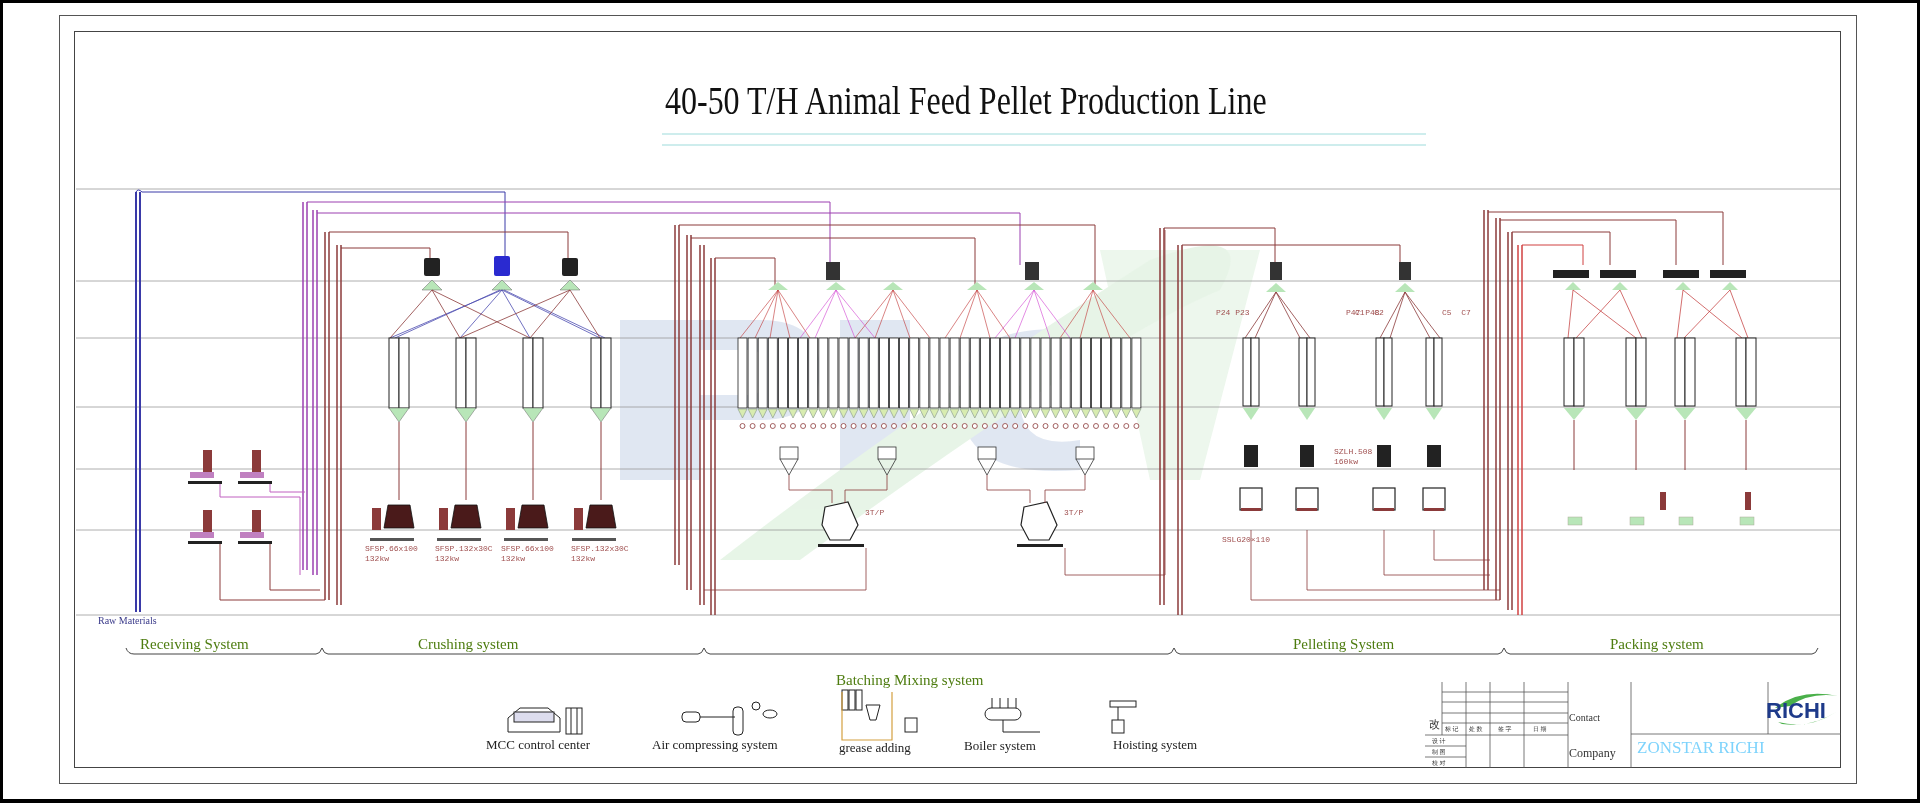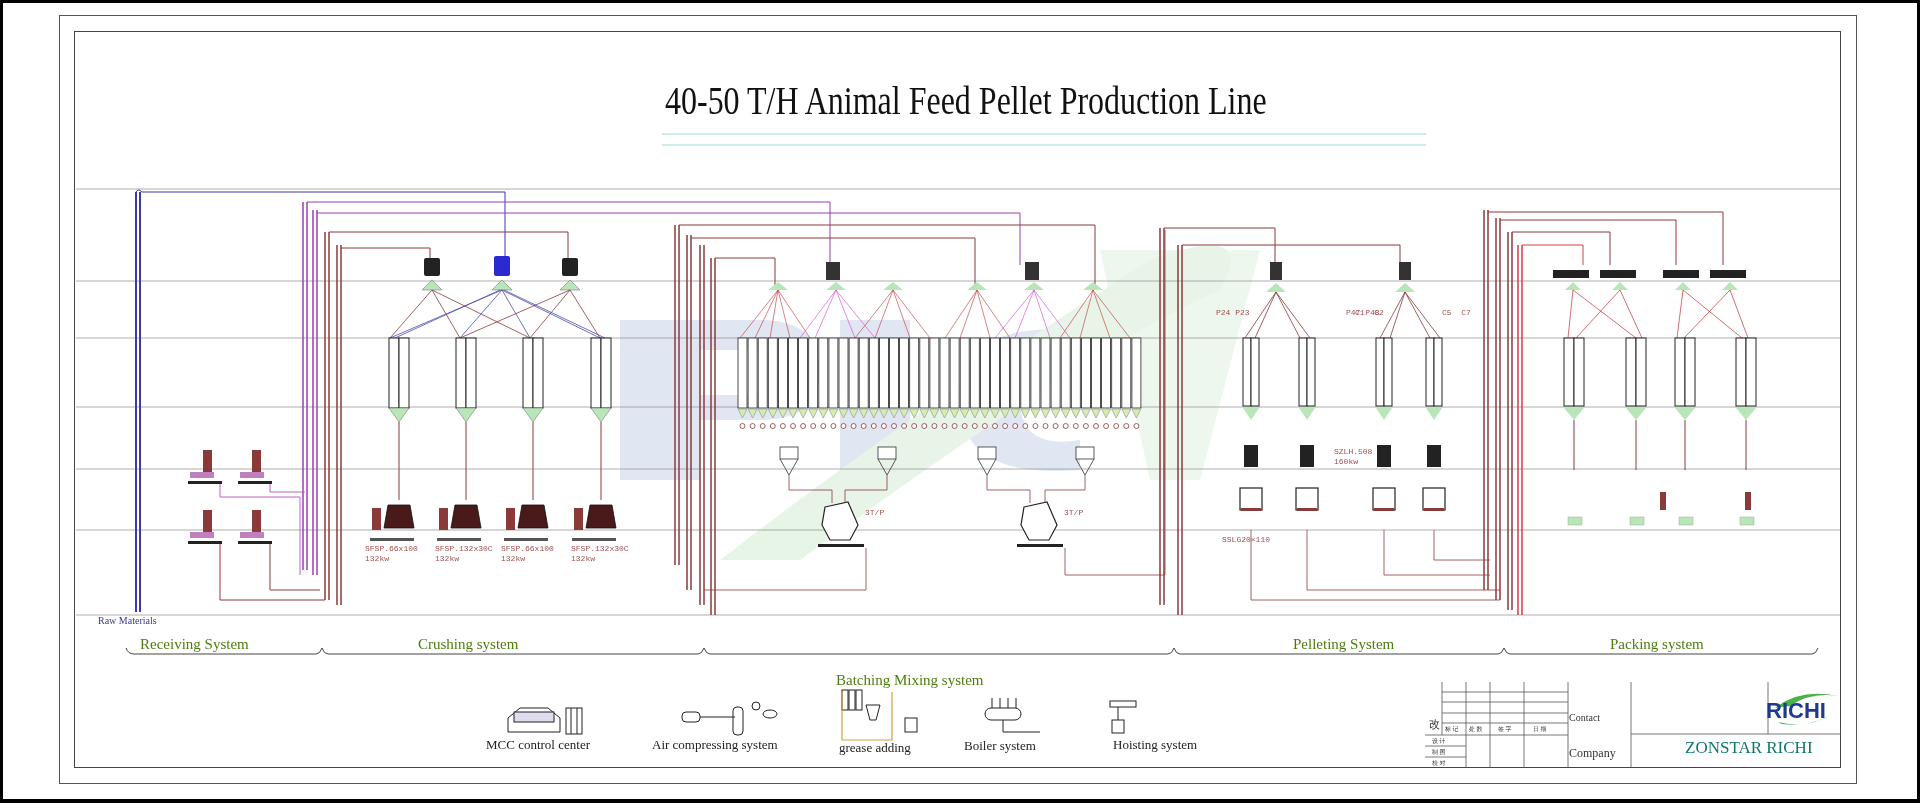--- a/index.html
+++ b/index.html
@@ -621,14 +621,14 @@
 <div class="tb-text" style="left:1429px;top:717px;font-size:11px;">改</div>
 <div class="tb-text" style="left:1445px;top:725px;font-size:6px;">标 记</div>
 <div class="tb-text" style="left:1469px;top:725px;font-size:6px;">处 数</div>
 <div class="tb-text" style="left:1498px;top:725px;font-size:6px;">签 字</div>
 <div class="tb-text" style="left:1533px;top:725px;font-size:6px;">日 期</div>
 <div class="tb-text" style="left:1432px;top:737px;font-size:6px;">设 计</div>
 <div class="tb-text" style="left:1432px;top:748px;font-size:6px;">制 图</div>
 <div class="tb-text" style="left:1432px;top:759px;font-size:6px;">校 对</div>
 <div class="tb-text" style="left:1569px;top:712px;font-size:10px;">Contact</div>
 <div class="tb-text" style="left:1569px;top:746px;font-size:12px;">Company</div>
-<div class="tb-text" style="left:1637px;top:738px;font-size:17px;color:#0f766e;margin-left:48px;">ZONSTAR RICHI</div>
+<div class="tb-text" style="left:1637px;top:738px;font-size:17px;color:#7dd3fc;">ZONSTAR RICHI</div>
 <div class="tb-text" style="left:1766px;top:698px;font-size:22px;font-weight:bold;color:#1e3a8a;font-family:'Liberation Sans',sans-serif;">RICHI</div>
 
 </body></html>

